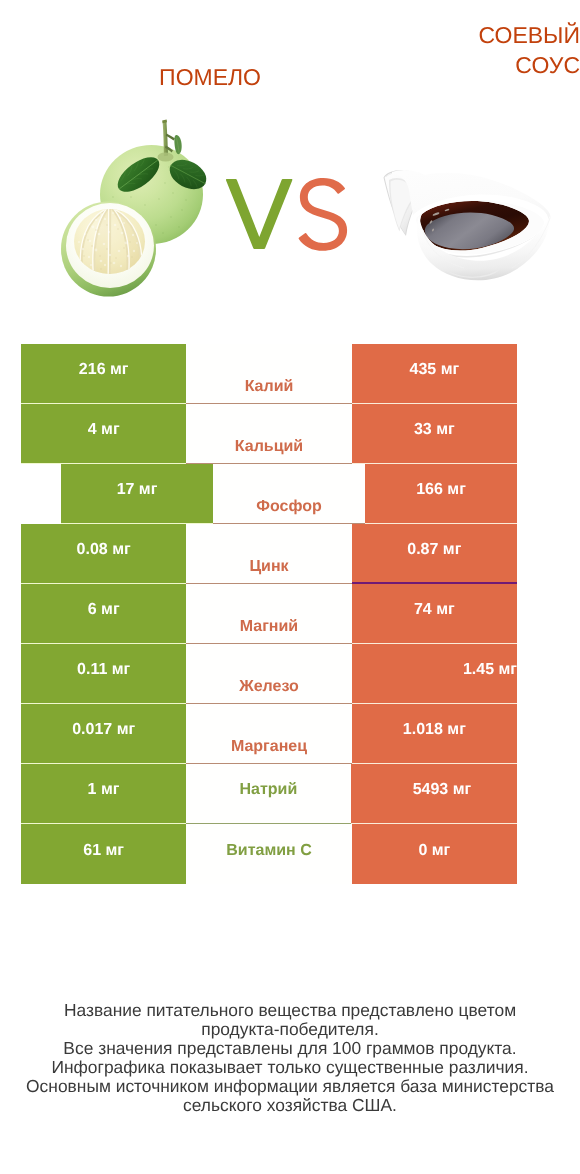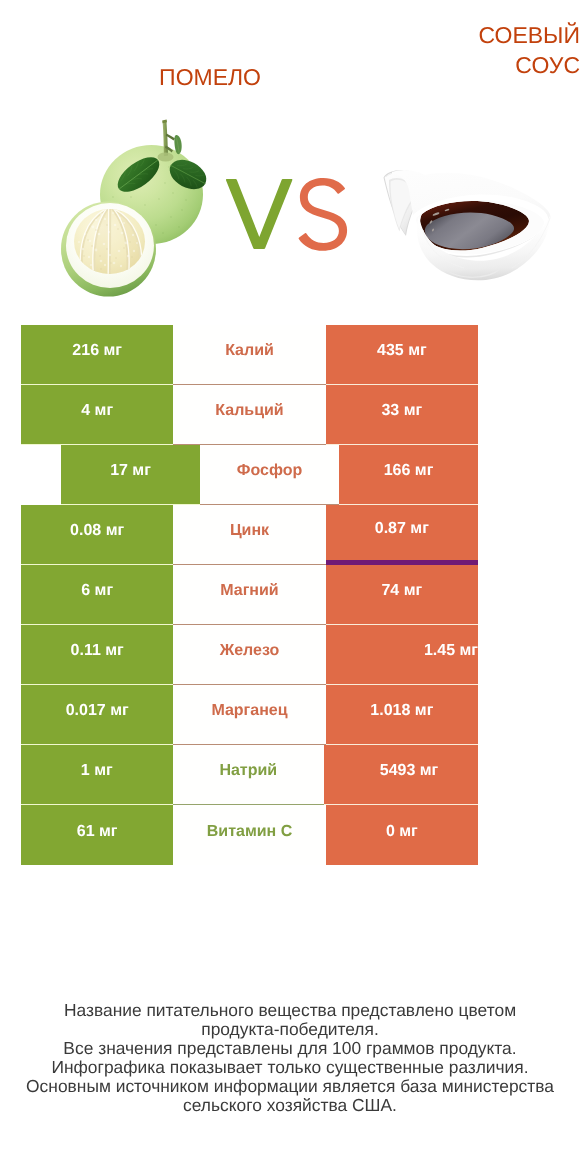--- a/index.html
+++ b/index.html
@@ -12,29 +12,29 @@
   .header{position:absolute;left:0;top:0;width:580px;height:330px;}
   .title{position:absolute;color:#c2410c;font-size:23px;line-height:30px;text-align:right;font-weight:400;}
   #title-left{left:8px;top:50px;width:253px;margin-top:12px;}
   #title-right{left:327px;top:20px;width:253px;}
   .vs-wrap{position:absolute;left:224px;top:177px;width:124px;height:76px;}
   .photo{position:absolute;}
   #photo-left{left:55px;top:105px;}
   #photo-right{left:378px;top:168px;}
 
   
-  .table{position:absolute;left:21px;top:325px;width:457px;}
+  .table{position:absolute;left:21px;top:344px;width:496px;}
   .row{display:flex;height:60px;}
   .cell{width:179px;height:60px;display:flex;align-items:center;justify-content:center;
         font-size:16px;font-weight:700;box-sizing:border-box;}
   .cell>span{padding-bottom:7px;}
   .cell-left{color:#ffffff;background:#82a732;}
   .cell-right{color:#ffffff;background:#e06b47;}
   .cell-mid{background:#fffffe;font-size:16px;}
-  .cell-mid.w-right{color:#cf6b4b;}
+  .cell-mid.w-right{color:#cf6b4b;align-items:flex-end;}
   .cell-mid.w-left{color:#819f42;}
 
   
   .footer{position:absolute;left:0;top:1001px;width:580px;text-align:center;
           color:#3a3a3a;font-size:17.4px;line-height:18.9px;}
   .footer div{white-space:nowrap;}
 </style>
 </head>
 <body>
 
@@ -394,21 +394,21 @@
           <span>166 мг</span>
         </div>
    </div>
    <div class="row">
     <div class="cell cell-left" style="border-bottom:1px solid #f0f8cf;">
           <span>0.08 мг</span>
         </div>
     <div class="cell cell-mid w-right" style="border-bottom:1px solid #b98d76;">
           <span>Цинк</span>
         </div>
-    <div class="cell cell-right" style="border-bottom:5px solid #701a75;">
+    <div class="cell cell-right" style="border-bottom:2px solid #701a75;">
           <span>0.87 мг</span>
         </div>
    </div>
    <div class="row">
     <div class="cell cell-left" style="border-bottom:1px solid #f0f8cf;">
           <span>6 мг</span>
         </div>
     <div class="cell cell-mid w-right" style="border-bottom:1px solid #b98d76;">
           <span>Магний</span>
         </div>

